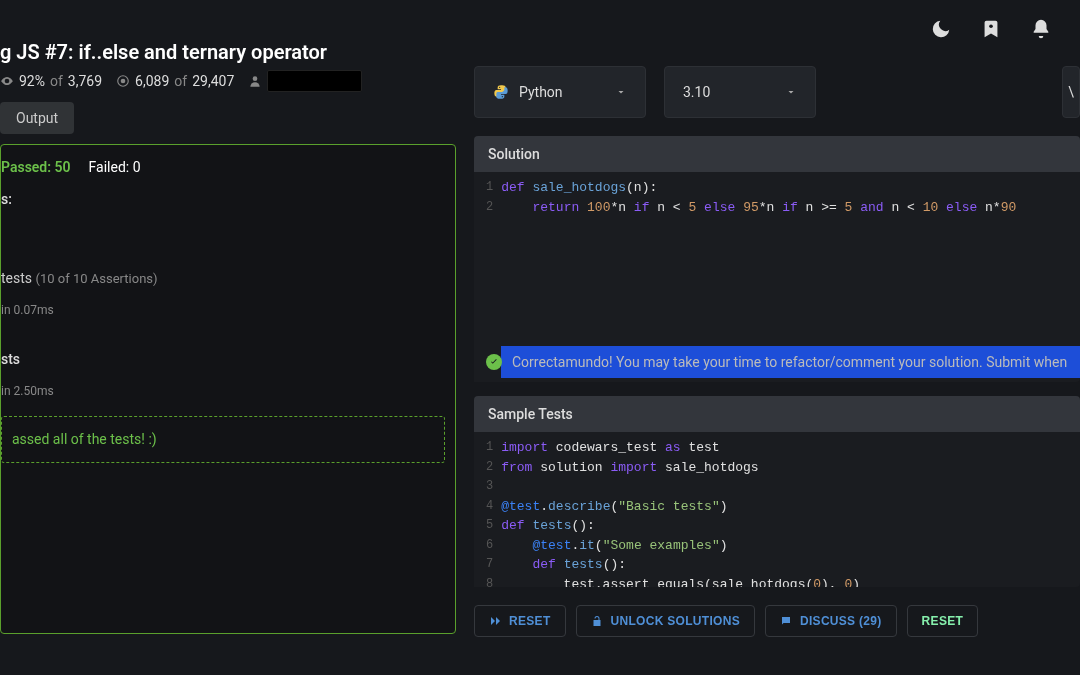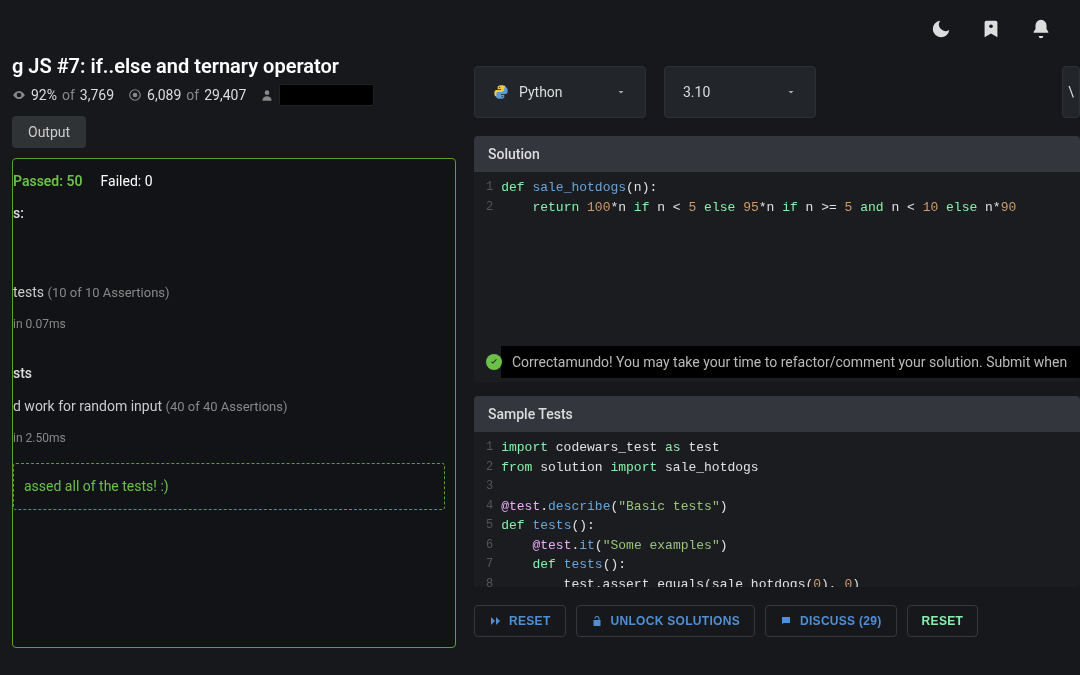--- a/index.html
+++ b/index.html
@@ -20,24 +20,23 @@
   display: flex;
   align-items: center;
   gap: 28px;
   padding-right: 28px;
 }
 .topbar-icon { color: #ddd; cursor: pointer; }
 .topbar-icon svg { width: 22px; height: 22px; fill: currentColor; }
 
 .left-pane {
   position: absolute;
-  left: 0; top: 54px;
+  left: 0; top: 40px;
   width: 456px;
   height: 617px;
-  padding-left: 12px;
 }
 .kata-title {
   color: #fff;
   font-size: 20px;
   font-weight: 600;
   padding: 0 0 6px 0;
   white-space: nowrap;
 }
 .kata-stats {
   display: flex;
@@ -157,21 +156,21 @@
   font-size: 12px;
 }
 .gutter div { height: 19.5px; }
 .code-lines { padding: 6px 0; flex: 1; overflow: hidden; white-space: pre; }
 .code-lines div { height: 19.5px; }
 
 .sol-box { height: 210px; }
 .sol-box .code-area { height: 210px; border-radius: 0 0 4px 4px; }
 
 .success-banner {
-  background: #000000;
+  background: #1d4ed8;
   display: flex;
   align-items: center;
   gap: 10px;
   padding: 8px 12px;
   font-size: 14px;
   color: #bbb;
   margin-top: 0;
 }
 .success-banner .check {
   width: 16px; height: 16px;
@@ -201,24 +200,24 @@
   letter-spacing: 0.3px;
   cursor: pointer;
   display: flex;
   align-items: center;
   gap: 8px;
 }
 .action-btn svg { width: 12px; height: 12px; fill: currentColor; }
 .action-btn.reset { color: #86efac; }
 
 
-.kw { color: #86efac; }
+.kw { color: #8b5cf6; }
 .fn { color: #6aa3d8; }
 .num { color: #d19a66; }
-.op { color: #f0abfc; text-align: right; }
+.op { color: #3b82f6; text-align: right; }
 .str { color: #98c379; }
 </style>
 </head>
 <body>
 
 <div class="topbar">
   <span class="topbar-icon">
     <svg viewBox="0 0 24 24">
         <path d="M21 12.79A9 9 0 1111.21 3a7 7 0 009.79 9.79z"></path>
       </svg>
@@ -277,24 +276,20 @@
     <div class="results-body">
       <div class="section-head">s:</div>
       <div style="height:34px"></div>
       <div>
         <span>tests</span>
         <span class="assertions">(10 of 10 Assertions)</span>
       </div>
       <div class="timing">in 0.07ms</div>
       <div style="height:6px"></div>
       <div class="section-head">sts</div>
-      <div>
-        <span>d work for random input</span>
-        <span class="assertions">(40 of 40 Assertions)</span>
-      </div>
       <div class="timing">in 2.50ms</div>
       <div class="all-passed">assed all of the tests! :)</div>
     </div>
   </div>
 </div>
 
 <div class="right-pane">
   <div class="selectors" style="position:relative;">
     <div class="dropdown lang">
       <div class="left">

